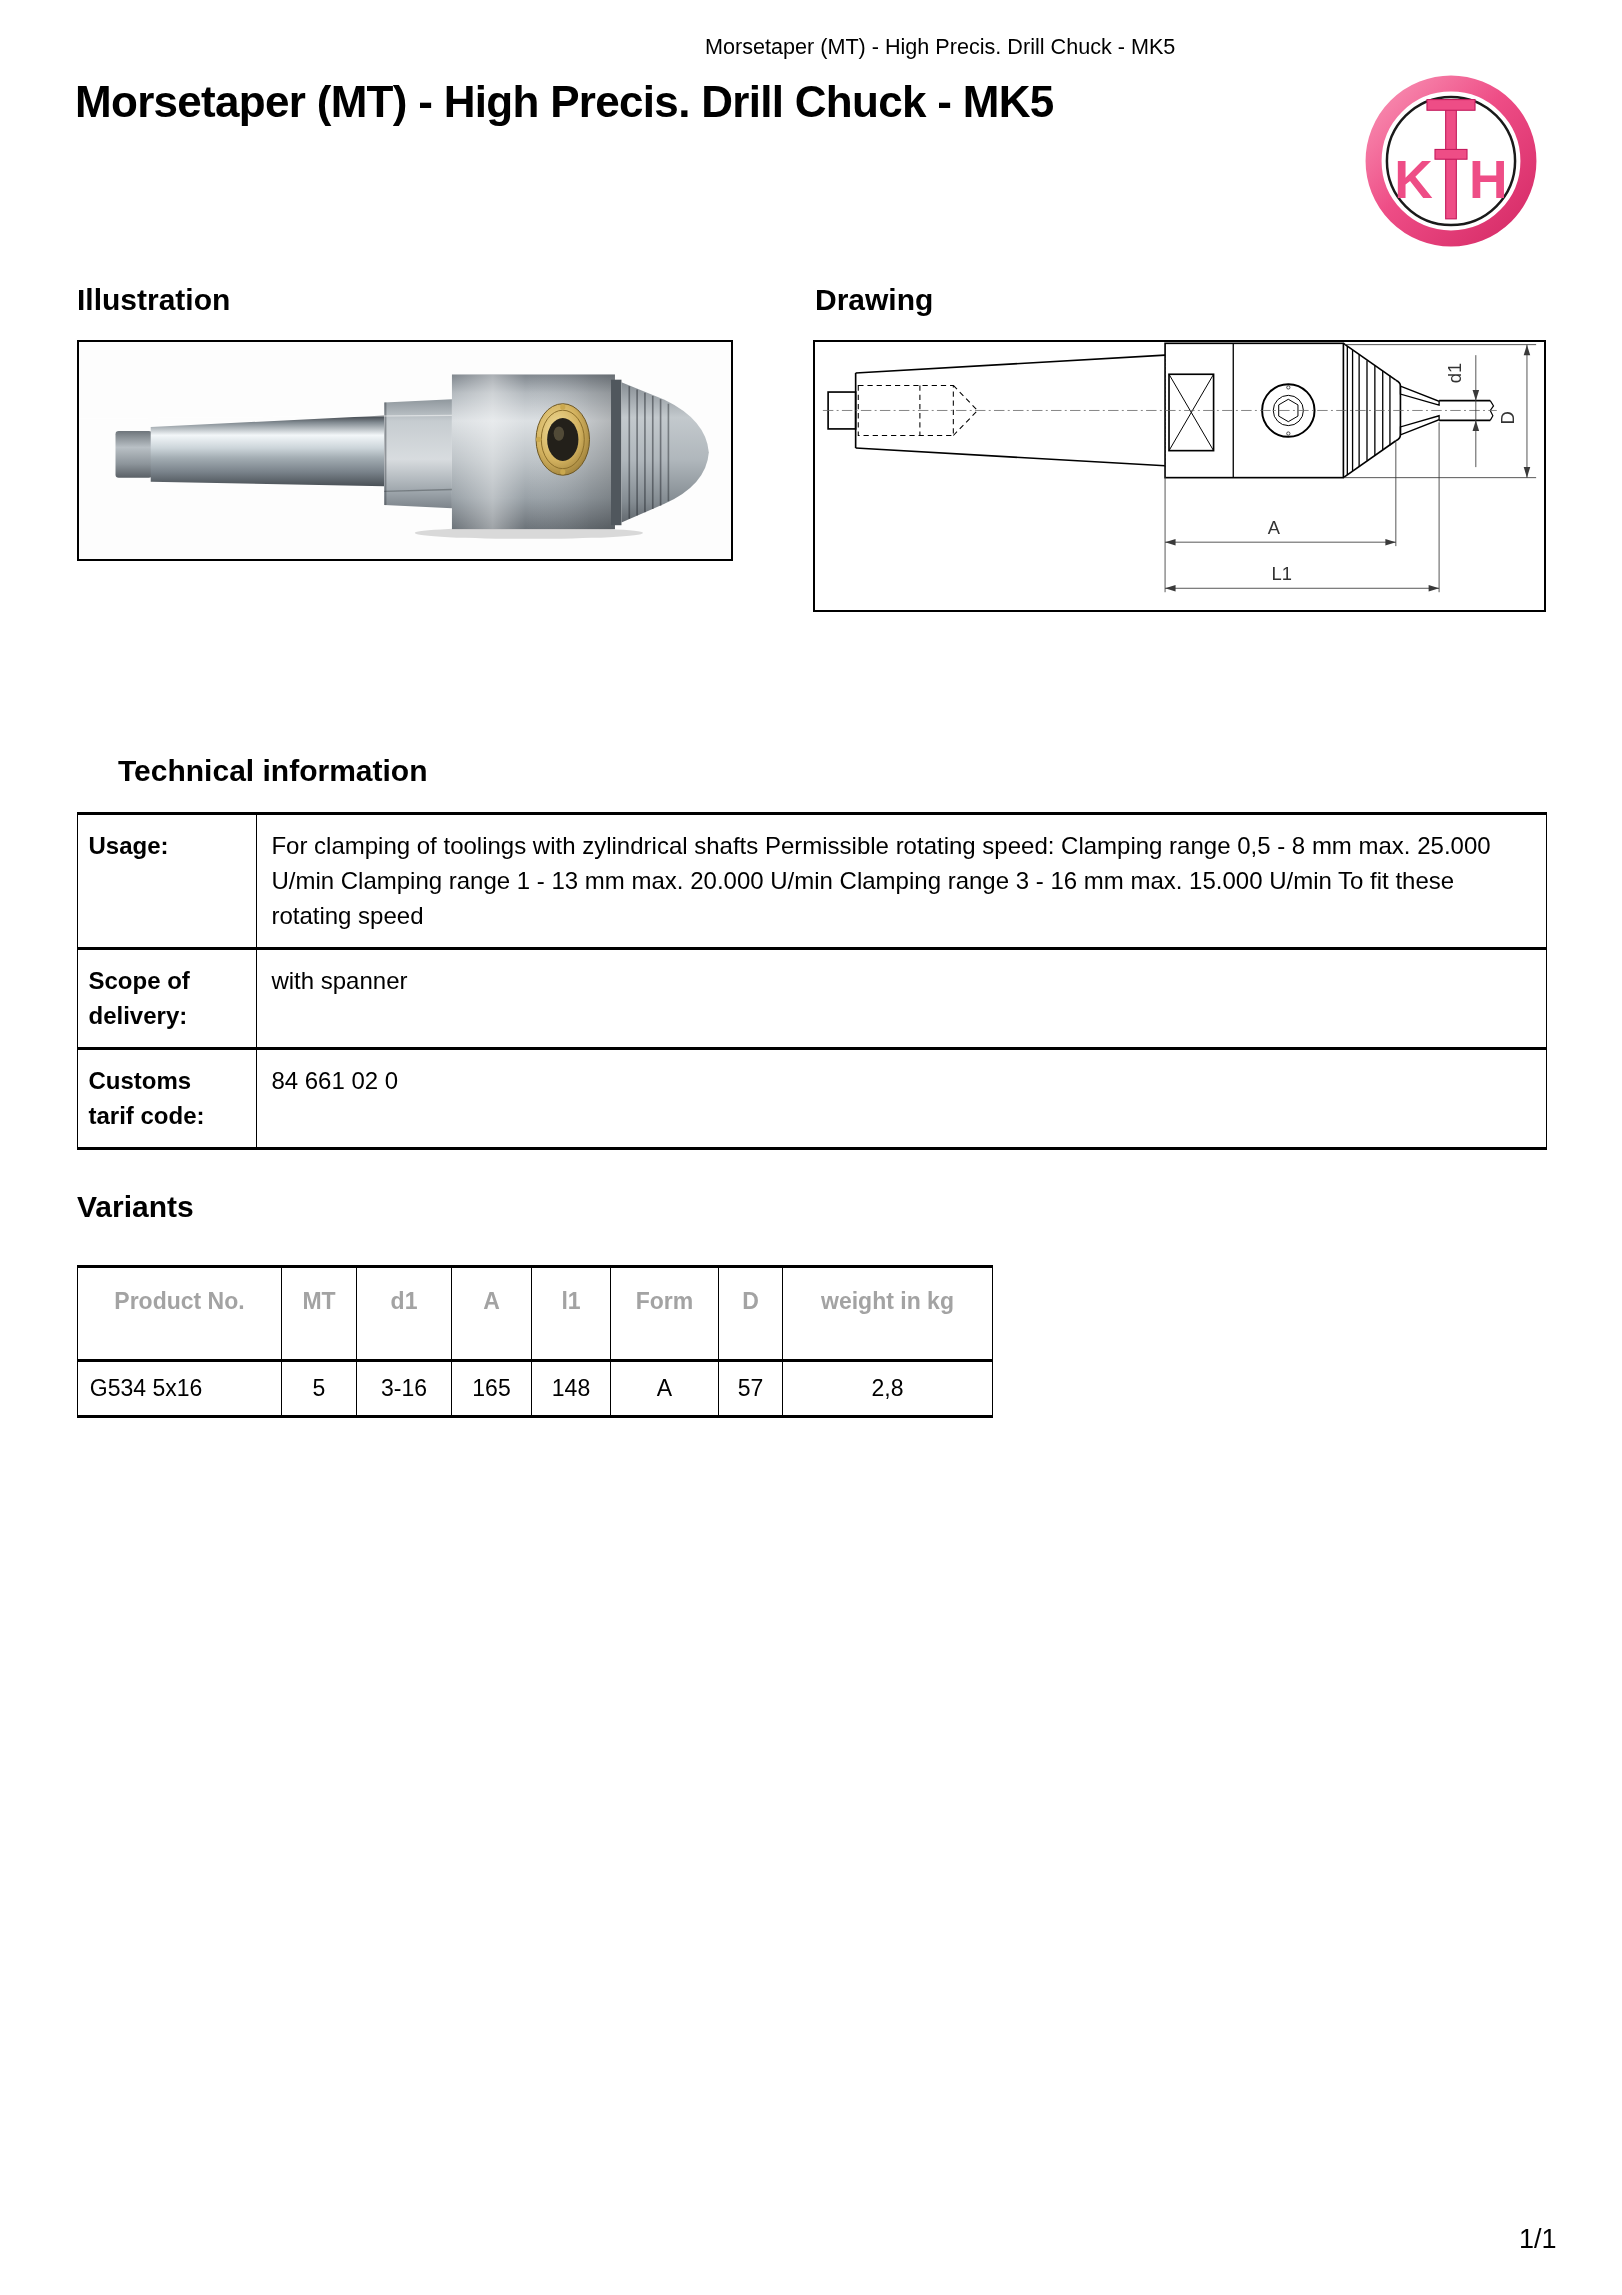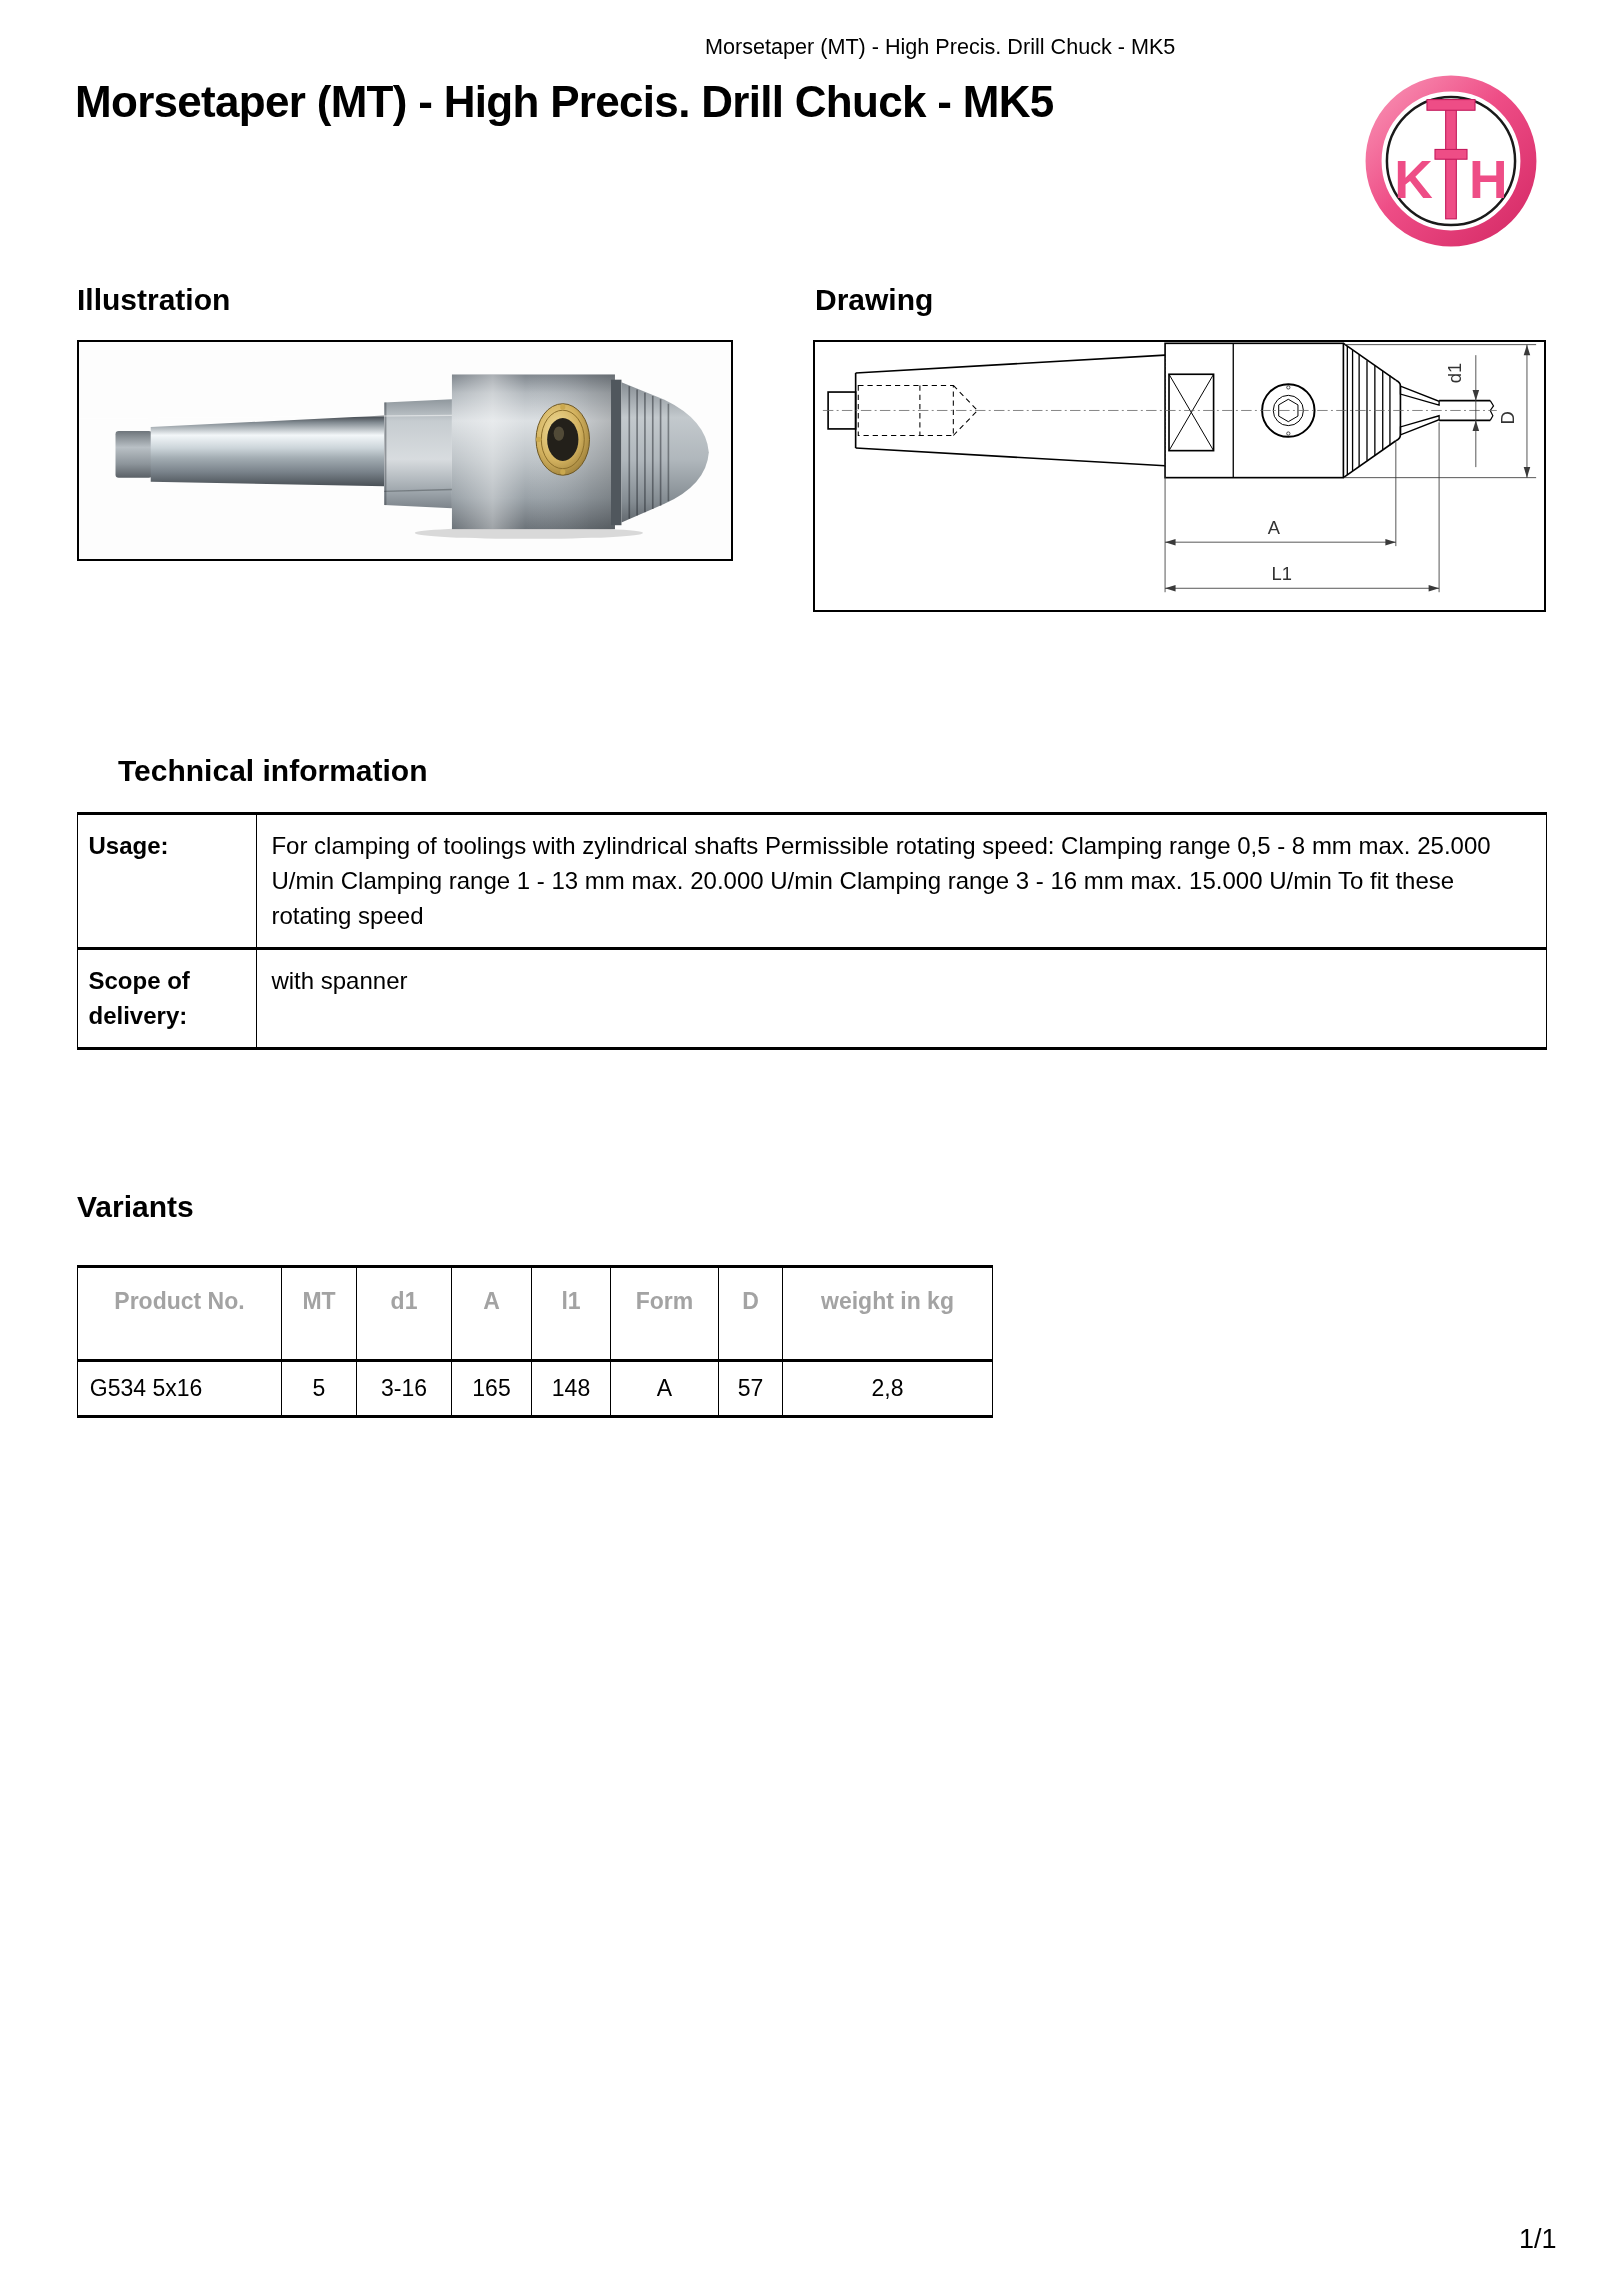--- a/index.html
+++ b/index.html
@@ -273,20 +273,24 @@
 <table class="tech-table">
   <tbody>
     <tr class="tech-row-usage">
       <td class="t-label">Usage:</td>
       <td class="t-value">For clamping of toolings with zylindrical shafts Permissible rotating speed: Clamping range 0,5 - 8 mm max. 25.000 U/min Clamping range 1 - 13 mm max. 20.000 U/min Clamping range 3 - 16 mm max. 15.000 U/min To fit these rotating speed</td>
     </tr>
     <tr class="tech-row-scope">
       <td class="t-label">Scope of delivery:</td>
       <td class="t-value">with spanner</td>
     </tr>
+    <tr class="tech-row-customs">
+      <td class="t-label">Customs tarif code:</td>
+      <td class="t-value">84 661 02 0</td>
+    </tr>
   </tbody>
 </table>
 
 <table class="variants-table">
   <colgroup>
     <col style="width:204px">
       <col style="width:75px">
       <col style="width:95px">
       <col style="width:80px">
     <col style="width:79px">

